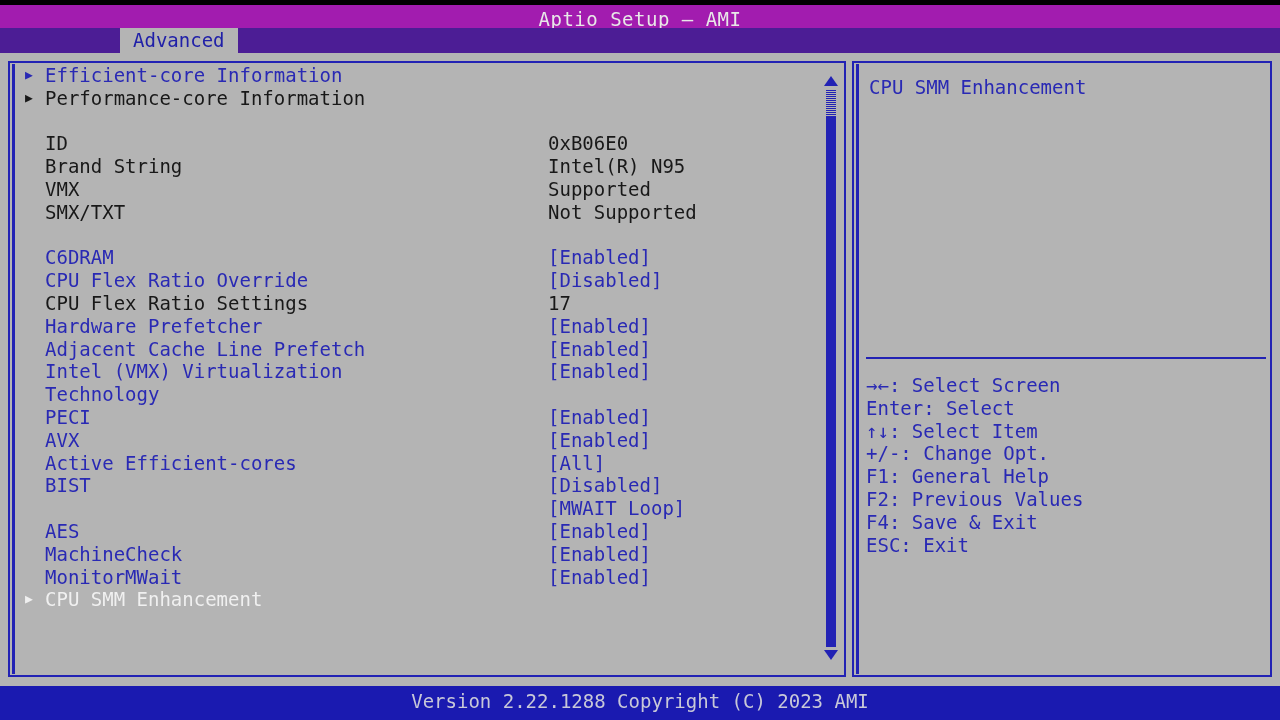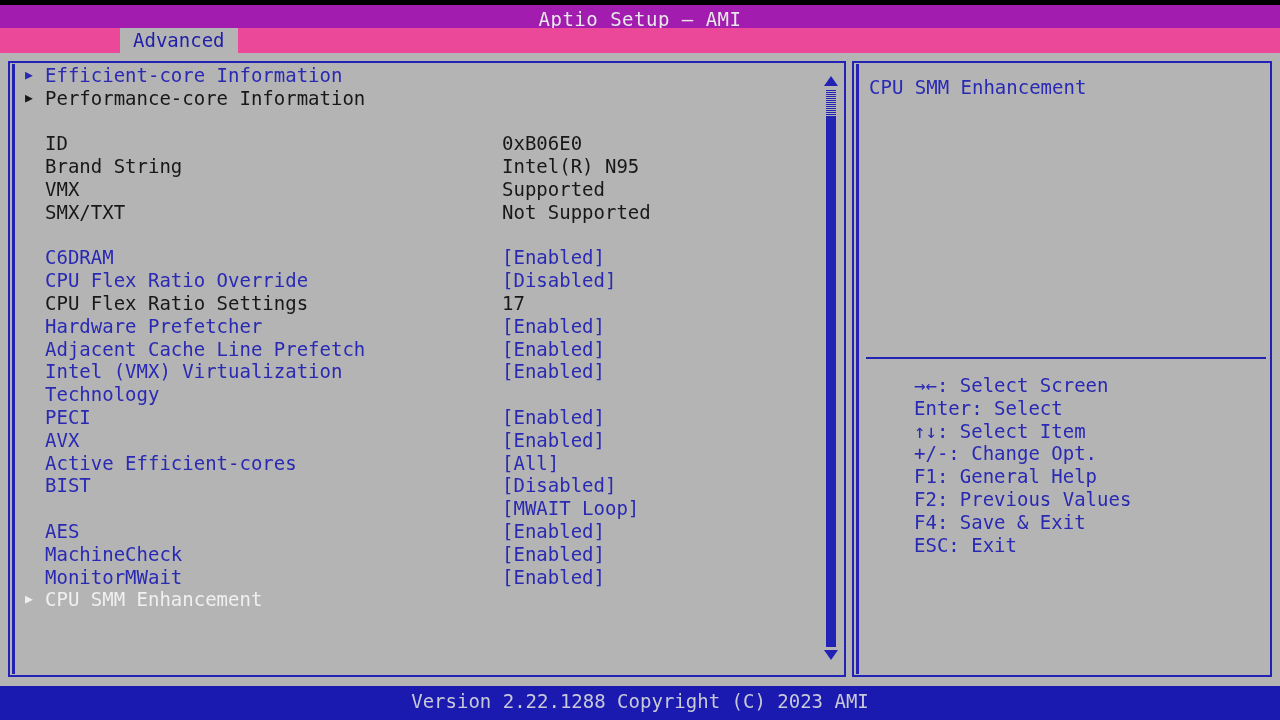--- a/index.html
+++ b/index.html
@@ -46,21 +46,21 @@
     font-size: 19px;
     letter-spacing: 0.5px;
     white-space: pre;
   }
 
   
   .tabbar {
     position: absolute;
     left: 0; top: 28px;
     width: 1280px; height: 25px;
-    background: #ec4899;
+    background: #4c1d95;
   }
   .tab {
     position: absolute;
     left: 120px; top: 0px;
     height: 25px;
     padding: 0 13px;
     background: #b4b4b4;
     color: #2020a8;
     font-size: 19px;
     line-height: 25px;
@@ -113,21 +113,21 @@
     line-height: 22.8px;
   }
   .row .label {
     position: absolute;
     left: 30px;
     top: 0;
     white-space: pre;
   }
   .row .value {
     position: absolute;
-    left: 487px;
+    left: 533px;
     top: 0;
     white-space: pre;
   }
 
   .c-blue   { color: #2929b4; }
   .c-dark   { color: #181818; }
   .c-white  { color: #f0f0f0; }
 
   
   .scrollbar {
@@ -212,21 +212,20 @@
     left: 7px;
     top: 310px;
     width: 400px;
   }
   .keyrow {
     height: 22.8px;
     line-height: 22.8px;
     font-size: 19px;
     color: #2929b4;
     white-space: pre;
-    margin-left: 48px;
   }
   .keyrow .kglyph {
     display: inline-block;
     white-space: pre;
   }
 
   
   .footer {
     position: absolute;
     left: 0; top: 686px;

